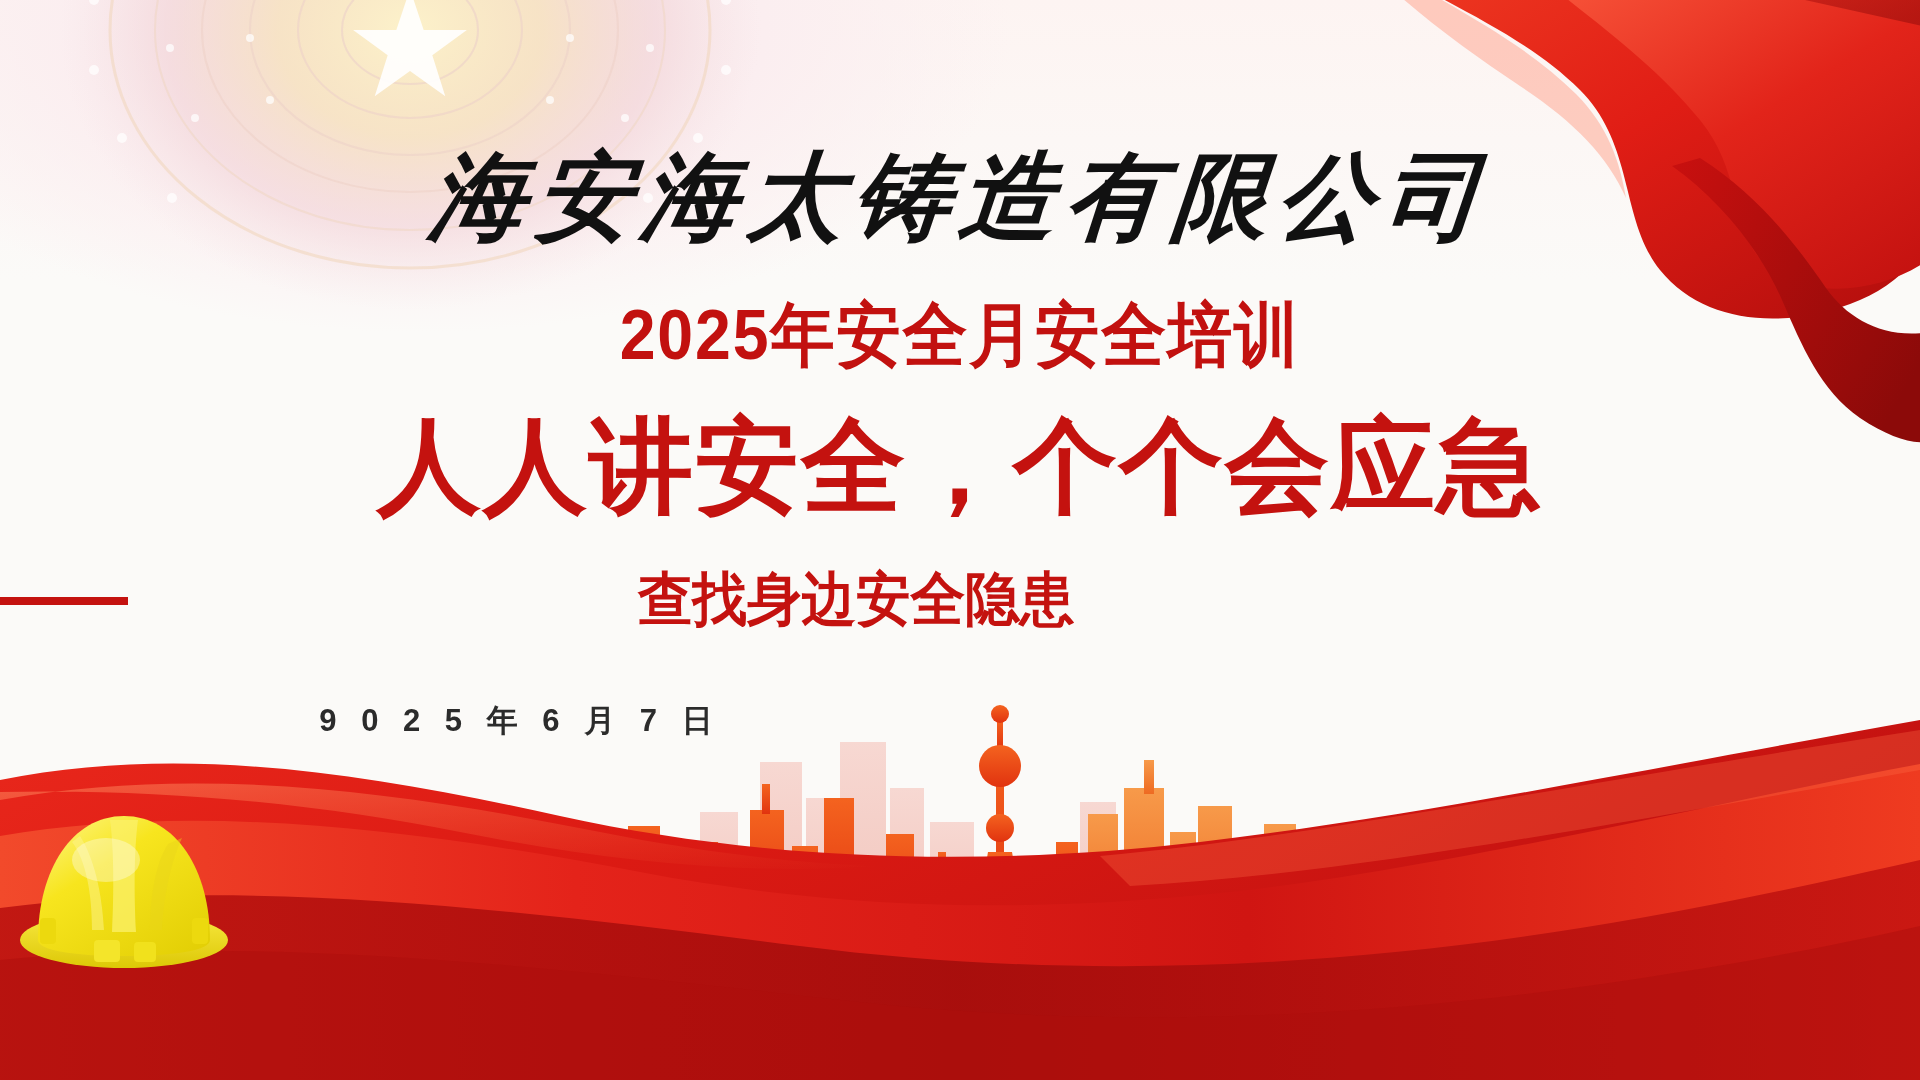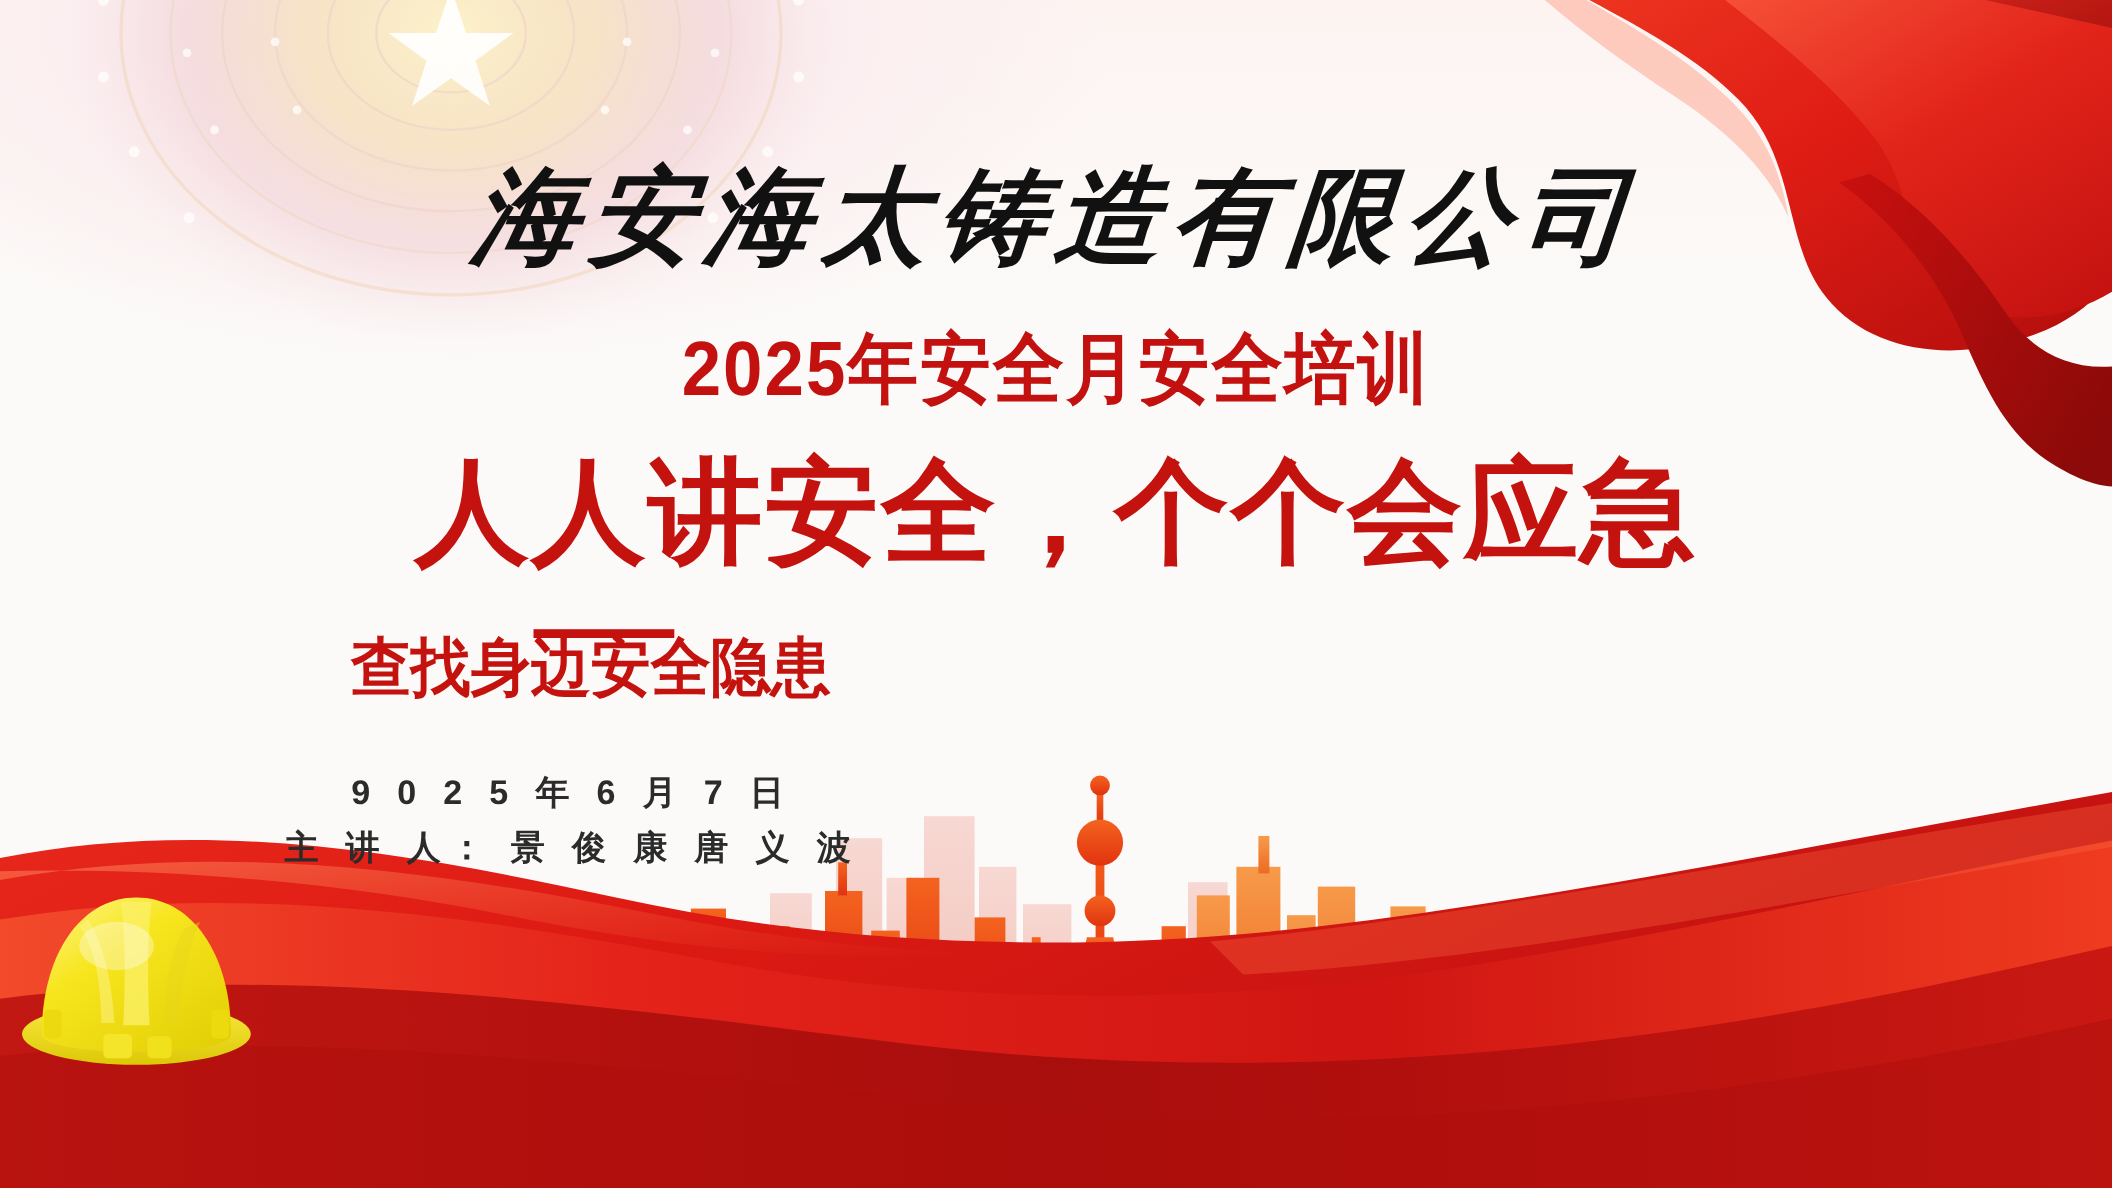--- a/index.html
+++ b/index.html
@@ -129,21 +129,20 @@
 
   .tagline-row {
     position: absolute;
     left: 0; right: 0;
     top: 570px;
     display: flex;
     justify-content: space-between;
     align-items: center;
     padding-right: 818px;
     white-space: nowrap;
-    flex-direction: column;
   }
   .tagline-dash {
     display: inline-block;
     width: 128px;
     height: 8px;
     background: #c4120f;
     margin-right: 4px;
     position: relative;
     top: 2px;
   }
@@ -446,16 +445,15 @@
 
     <div class="main-slogan">人人讲安全，个个会应急</div>
 
     <div class="tagline-row">
       <span class="tagline-dash"></span>
       <span class="tagline-text">查找身边安全隐患</span>
     </div>
 
     <div class="date-line">9 0 2 5 年 6 月 7 日</div>
 
-    <div class="speaker-line">主 讲 人： 景 俊 康   唐 义 波</div>
 
   </div>
 </div>
 
 </body></html>

